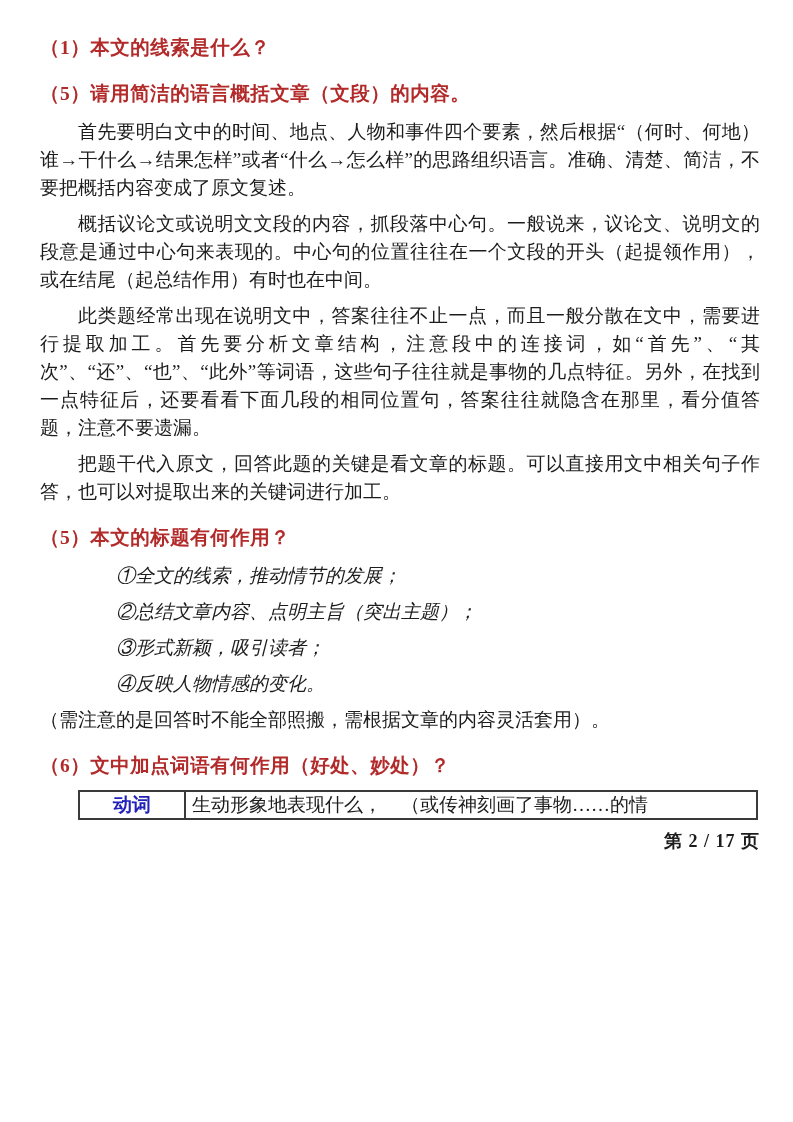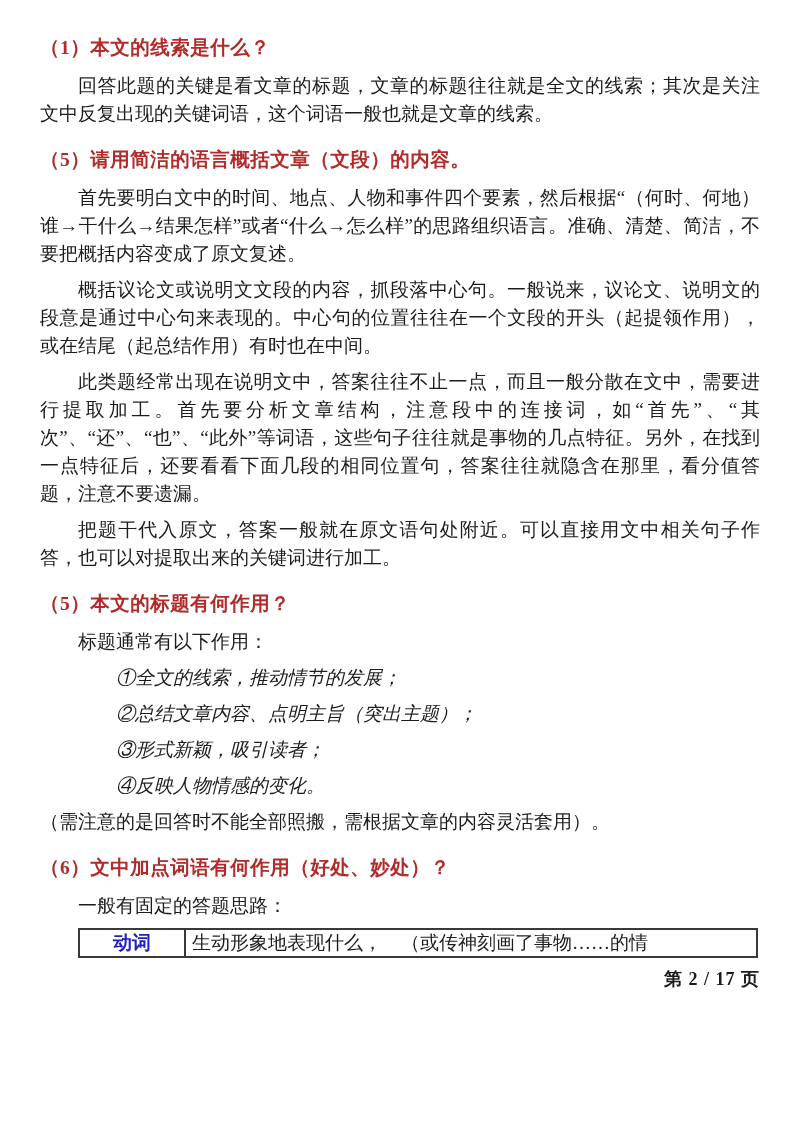--- a/index.html
+++ b/index.html
@@ -79,40 +79,37 @@
     margin-top: 9px;
     letter-spacing: 1px;
   }
 </style>
 </head>
 <body>
 
 <div class="page">
 
   <div class="hd">（1）本文的线索是什么？</div>
-  <p class="para">回答此题的关键是看文章的标题，文章的标题往往就是全文的线索；其次是关注文中反复出现的关键词语，这个词语一般也就是文章的线索。</p>
 
   <div class="hd">（5）请用简洁的语言概括文章（文段）的内容。</div>
   <p class="para">首先要明白文中的时间、地点、人物和事件四个要素，然后根据“（何时、何地）谁→干什么→结果怎样”或者“什么→怎么样”的思路组织语言。准确、清楚、简洁，不要把概括内容变成了原文复述。</p>
   <p class="para">概括议论文或说明文文段的内容，抓段落中心句。一般说来，议论文、说明文的段意是通过中心句来表现的。中心句的位置往往在一个文段的开头（起提领作用），或在结尾（起总结作用）有时也在中间。</p>
 
   <p class="para">此类题经常出现在说明文中，答案往往不止一点，而且一般分散在文中，需要进行提取加工。首先要分析文章结构，注意段中的连接词，如“首先”、“其次”、“还”、“也”、“此外”等词语，这些句子往往就是事物的几点特征。另外，在找到一点特征后，还要看看下面几段的相同位置句，答案往往就隐含在那里，看分值答题，注意不要遗漏。</p>
 
-  <p class="para">把题干代入原文，答案一般就在原文语句处附近。可以直接用文中相关句子作答，也可以对提取出来的关键词进行加工。</p>
+  <p class="para">把题干代入原文，回答此题的关键是看文章的标题。可以直接用文中相关句子作答，也可以对提取出来的关键词进行加工。</p>
 
   <div class="hd">（5）本文的标题有何作用？</div>
-  <p class="para">标题通常有以下作用：</p>
   <p class="list-item">①全文的线索，推动情节的发展；</p>
   <p class="list-item">②总结文章内容、点明主旨（突出主题）；</p>
   <p class="list-item">③形式新颖，吸引读者；</p>
   <p class="list-item">④反映人物情感的变化。</p>
   <p class="note">（需注意的是回答时不能全部照搬，需根据文章的内容灵活套用）。</p>
 
   <div class="hd">（6）文中加点词语有何作用（好处、妙处）？</div>
-  <p class="para">一般有固定的答题思路：</p>
 
   <table class="ans-table">
     <tbody>
       <tr>
         <td class="term">动词</td>
         <td class="expl">生动形象地表现什么，　（或传神刻画了事物……的情</td>
       </tr>
     </tbody>
   </table>
 

